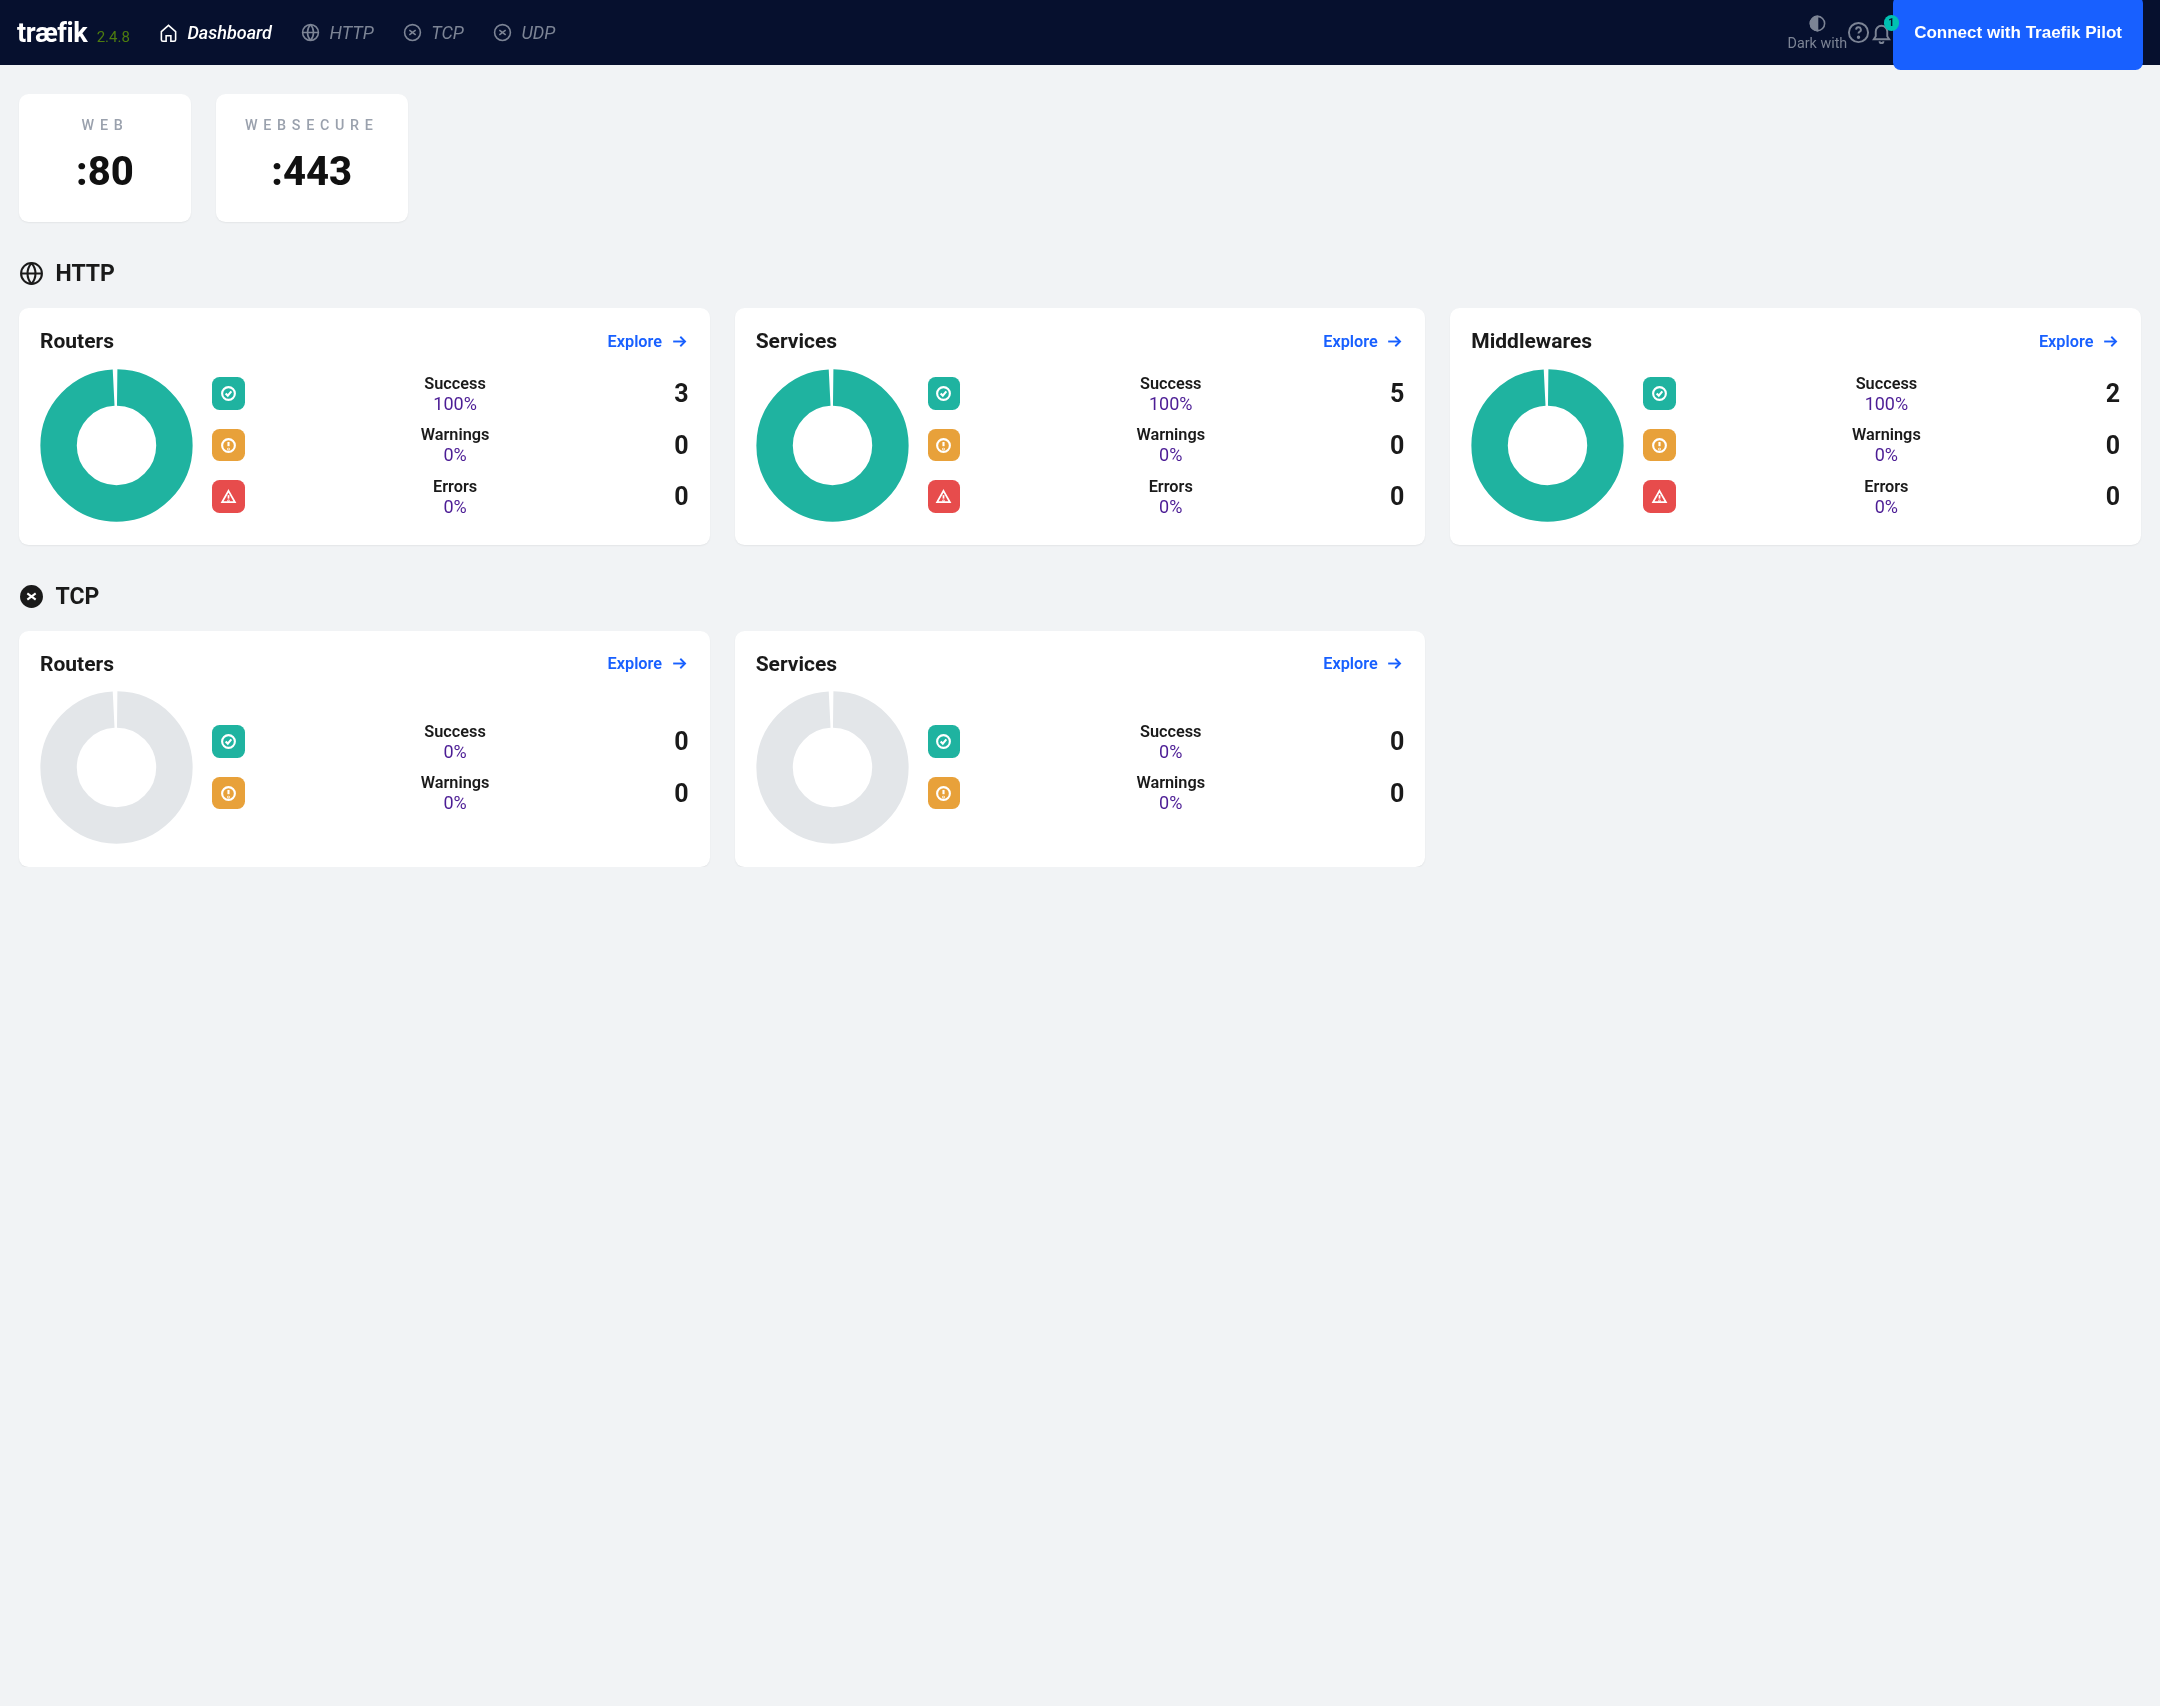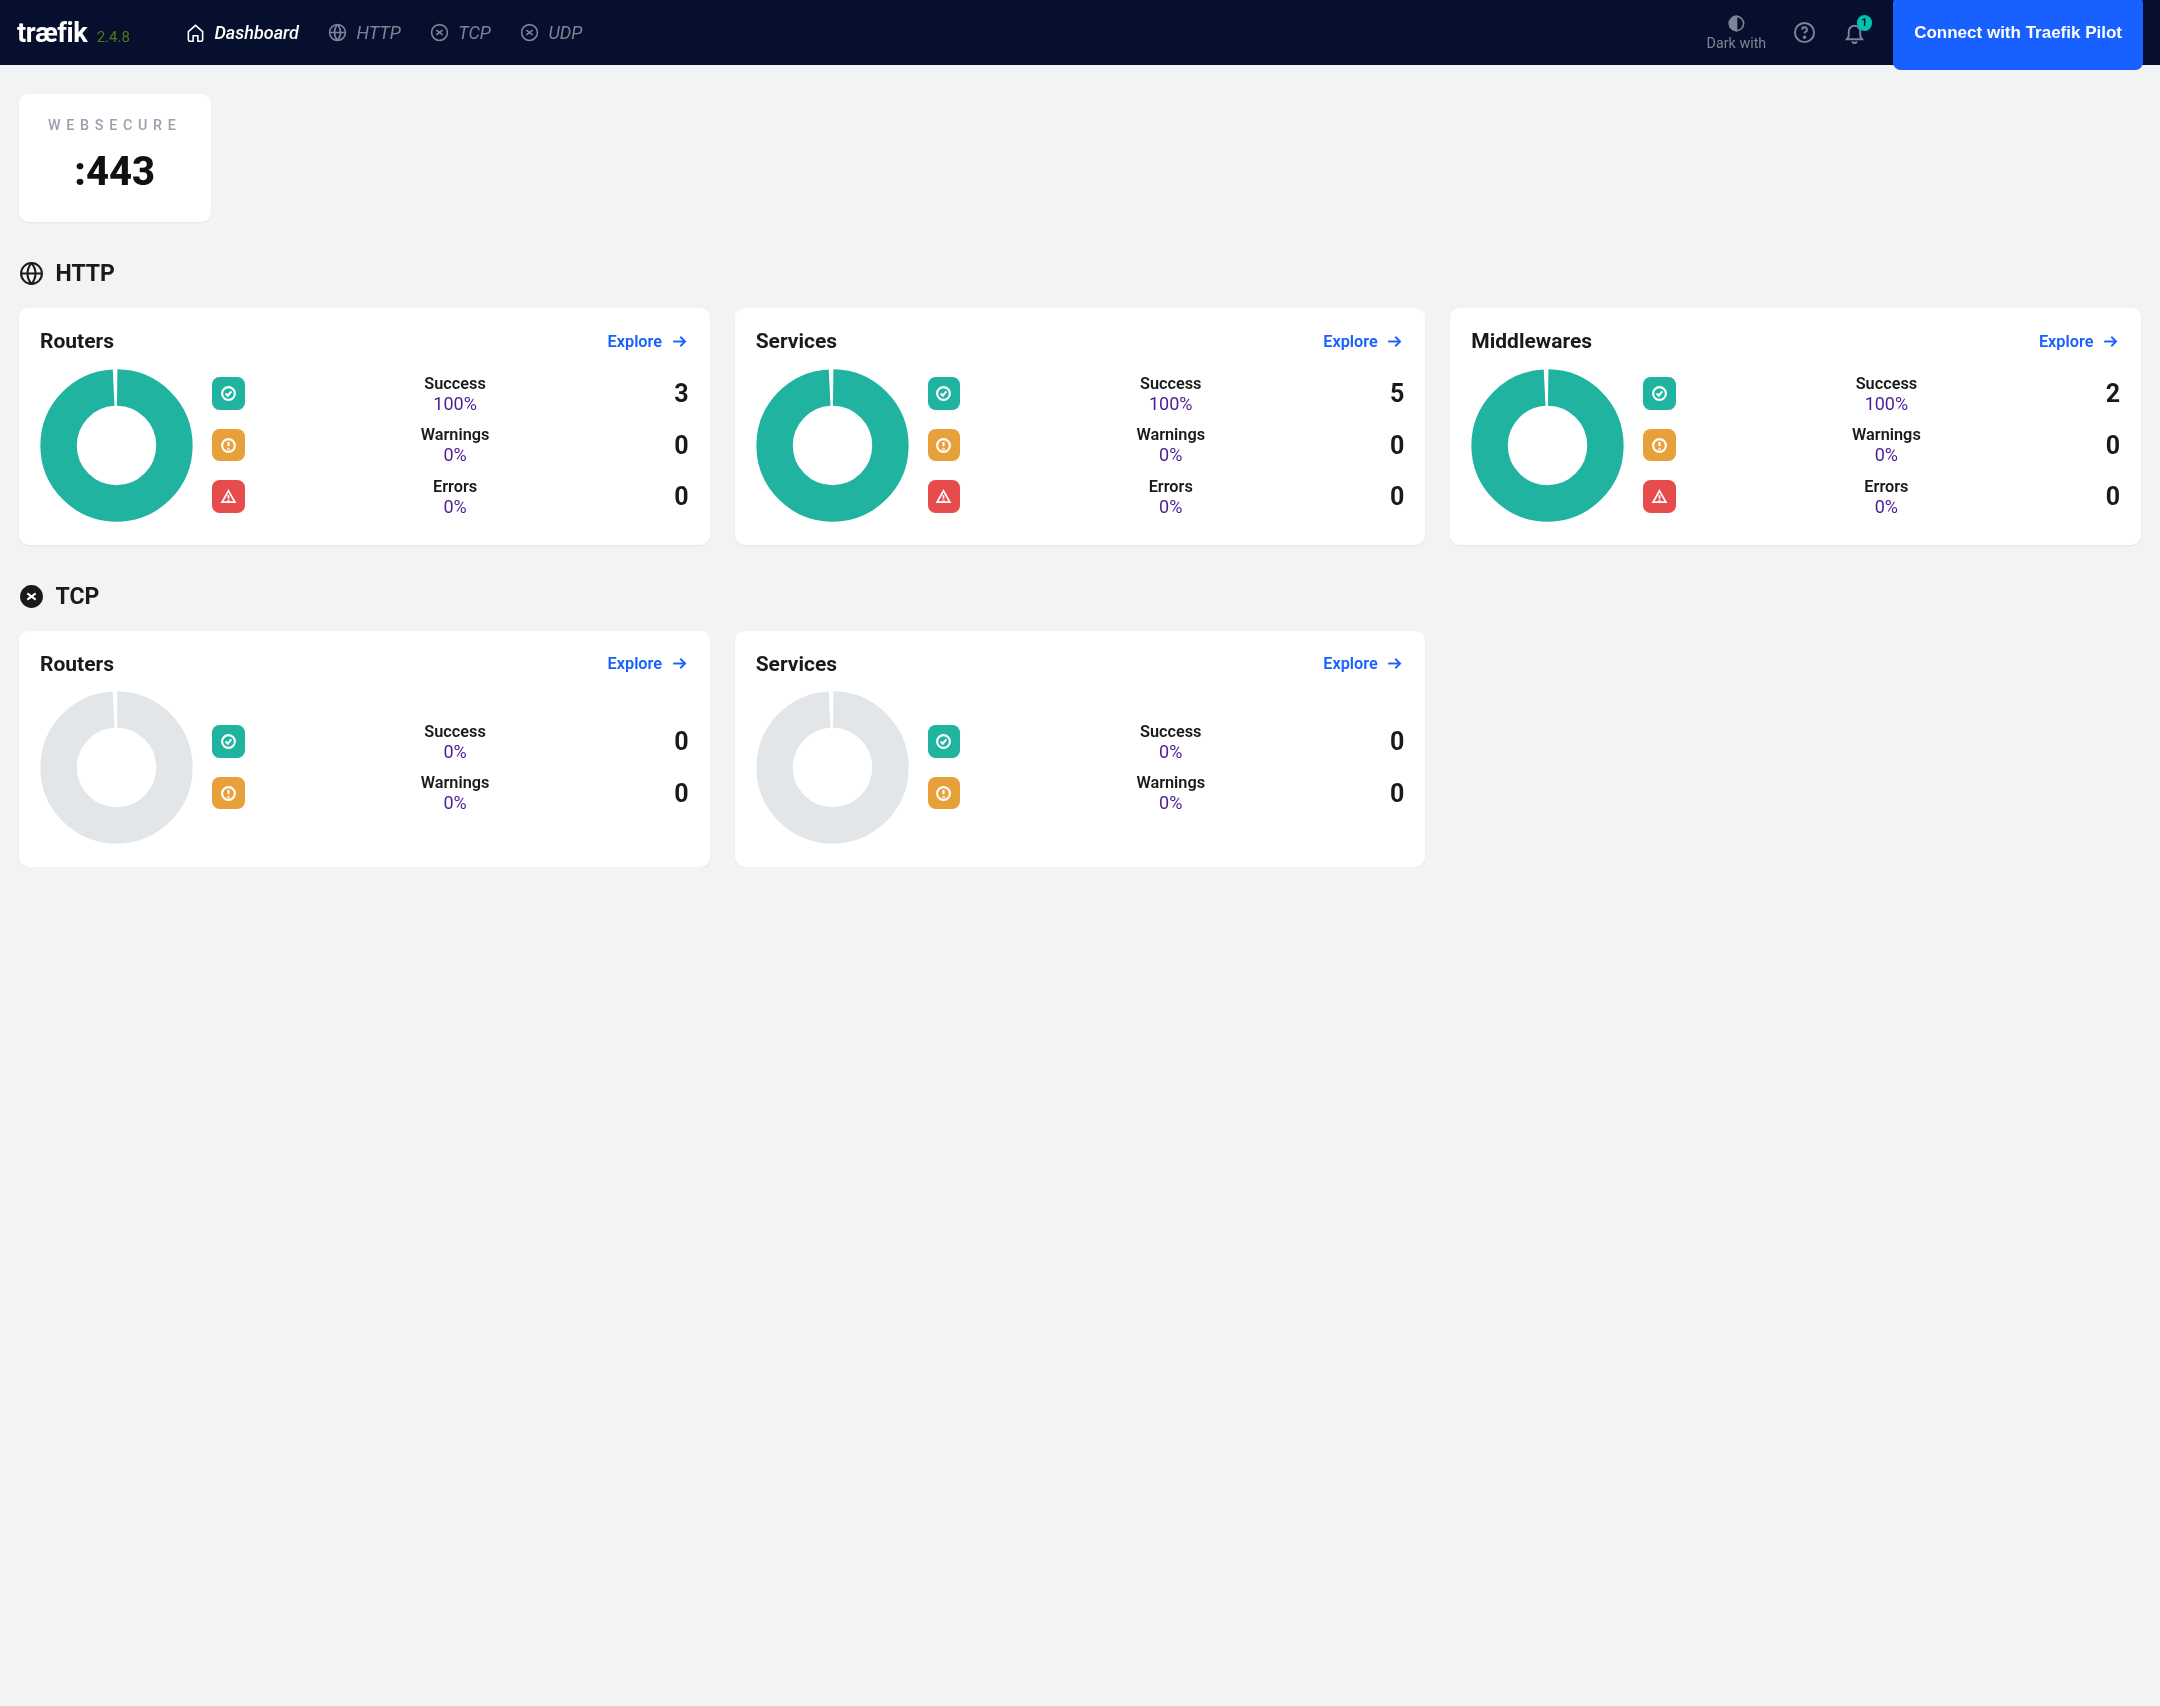--- a/index.html
+++ b/index.html
@@ -8,21 +8,20 @@
     background: #f1f3f5;
     color: #1a1a1a;
   }
   
   .navbar {
     background: #06102e;
     height: 65px;
     display: flex;
     align-items: center;
     padding: 0 17px;
-    gap: 27px;
     color: #fff;
   }
   .brand {
     display: flex;
     align-items: baseline;
     gap: 9.6px;
   }
   .brand .logo {
     font-weight: 700;
     font-size: 27px;
@@ -248,20 +247,24 @@
     <span class="badge">1</span>
   </div>
 
   <button class="pilot-btn">Connect with Traefik Pilot</button>
 </div>
 
 <div class="page">
 
   <div class="entrypoints">
     <div class="ep-card">
+      <div class="ep-name">WEB</div>
+      <div class="ep-port">:80</div>
+    </div>
+    <div class="ep-card">
       <div class="ep-name">WEBSECURE</div>
       <div class="ep-port">:443</div>
     </div>
   </div>
 
   <div class="section-title">
     <svg viewBox="0 0 24 24" fill="none" stroke="currentColor" stroke-width="2">
         <circle cx="12" cy="12" r="10"></circle>
         <path d="M2 12h20M12 2a15 15 0 0 1 0 20M12 2a15 15 0 0 0 0 20"></path>
       </svg>

